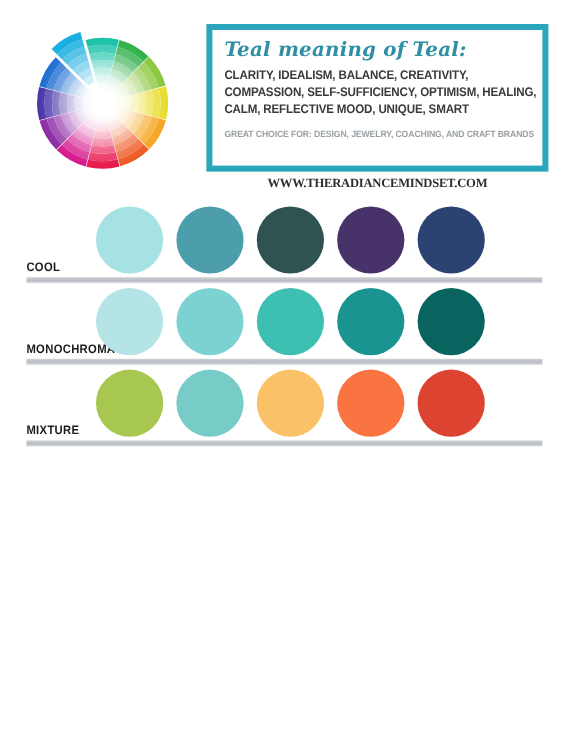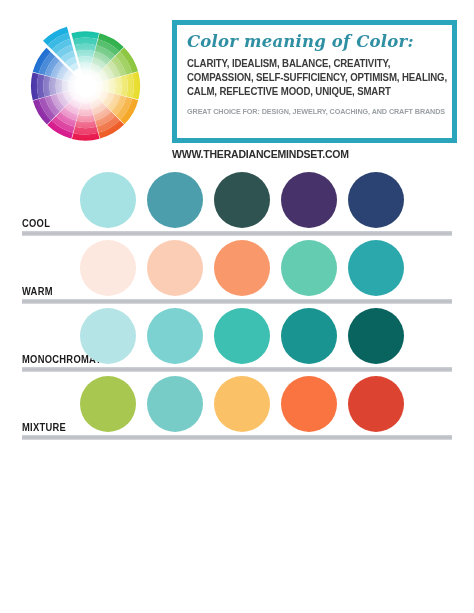--- a/index.html
+++ b/index.html
@@ -93,22 +93,23 @@
     white-space: nowrap;
     transform: scaleX(0.95);
     transform-origin: left top;
   }
 
   #website-url {
     position: absolute;
     left: 172px;
     top: 148px;
     width: 285px;
+    text-align: center;
     color: #2d2d2d;
-    font-family: Liberation Sans, sans-serif;
+    font-family: Liberation Serif, serif;
     font-weight: bold;
     font-size: 10.5px;
     letter-spacing: -0.2px;
     white-space: nowrap;
   }
 
   
   #palette {
     position: absolute;
     left: 0;
@@ -267,52 +268,41 @@
             <path d="M64.3476503103789 60.40010311566964 A42.57142857142857 42.57142857142857 0 0 1 83.0018952032706 49.49944252822521 L85.38375647157726 58.03031097700447 A33.71428571428571 33.71428571428571 0 0 0 70.61059608660261 66.66304889189334 Z" fill="rgb(149,217,241)"></path>
             <path d="M58.08470453415519 54.13715733944593 A51.42857142857142 51.42857142857142 0 0 1 80.62003393496397 40.96857407944596 L83.0018952032706 49.49944252822521 A42.57142857142857 42.57142857142857 0 0 0 64.3476503103789 60.40010311566964 Z" fill="rgb(118,206,236)"></path>
             <path d="M51.821758757931484 47.874211563222225 A60.285714285714285 60.285714285714285 0 0 1 78.23817266665733 32.43770563066669 L80.62003393496397 40.96857407944596 A51.42857142857142 51.42857142857142 0 0 0 58.08470453415519 54.13715733944593 Z" fill="rgb(88,196,232)"></path>
             <path d="M45.558812981707774 41.611265786998516 A69.14285714285714 69.14285714285714 0 0 1 75.8563113983507 23.90683718188744 L78.23817266665733 32.43770563066669 A60.285714285714285 60.285714285714285 0 0 0 51.821758757931484 47.874211563222225 Z" fill="rgb(57,185,228)"></path>
             <path d="M39.295867205484065 35.348320010774806 A78 78 0 0 1 73.47445013004405 15.37596873310818 L75.8563113983507 23.90683718188744 A69.14285714285714 69.14285714285714 0 0 0 45.558812981707774 41.611265786998516 Z" fill="rgb(27,174,224)"></path>
           </g>
       </svg>
     </div>
 
     <div id="info-box">
-      <div id="info-heading">Color meaning of Color:</div>
+      <div id="info-heading">Teal meaning of Teal:</div>
       <div id="info-body">
           <span class="bodyline">CLARITY, IDEALISM, BALANCE, CREATIVITY,</span>
           <span class="bodyline">COMPASSION, SELF-SUFFICIENCY, OPTIMISM, HEALING,</span>
           <span class="bodyline">CALM, REFLECTIVE MOOD, UNIQUE, SMART</span>
         </div>
       <div id="info-footer">GREAT CHOICE FOR: DESIGN, JEWELRY, COACHING, AND CRAFT BRANDS</div>
     </div>
 
     <div id="website-url">WWW.THERADIANCEMINDSET.COM</div>
   </div>
 
   <div id="palette">
       <div class="palette-row">
         <div class="row-label">COOL</div>
         <div class="swatches">
           <div class="swatch" title="#A6E2E3" style="background: rgb(166, 226, 227);"></div>
           <div class="swatch" title="#4C9EAC" style="background: rgb(76, 158, 172);"></div>
           <div class="swatch" title="#2E5350" style="background: rgb(46, 83, 80);"></div>
           <div class="swatch" title="#473369" style="background: rgb(71, 51, 105);"></div>
           <div class="swatch" title="#2B4372" style="background: rgb(43, 67, 114);"></div>
-        </div>
-        <div class="row-divider"></div>
-      </div>
-      <div class="palette-row">
-        <div class="row-label">WARM</div>
-        <div class="swatches">
-          <div class="swatch" title="#FCE8DE" style="background: rgb(252, 232, 222);"></div>
-          <div class="swatch" title="#FBCDB4" style="background: rgb(251, 205, 180);"></div>
-          <div class="swatch" title="#F9986A" style="background: rgb(249, 152, 106);"></div>
-          <div class="swatch" title="#63CCB1" style="background: rgb(99, 204, 177);"></div>
-          <div class="swatch" title="#2BA8AC" style="background: rgb(43, 168, 172);"></div>
         </div>
         <div class="row-divider"></div>
       </div>
       <div class="palette-row">
         <div class="row-label">MONOCHROMATIC</div>
         <div class="swatches">
           <div class="swatch" title="#B5E4E6" style="background: rgb(181, 228, 230);"></div>
           <div class="swatch" title="#7CD2D0" style="background: rgb(124, 210, 208);"></div>
           <div class="swatch" title="#3DBFB1" style="background: rgb(61, 191, 177);"></div>
           <div class="swatch" title="#199490" style="background: rgb(25, 148, 144);"></div>

